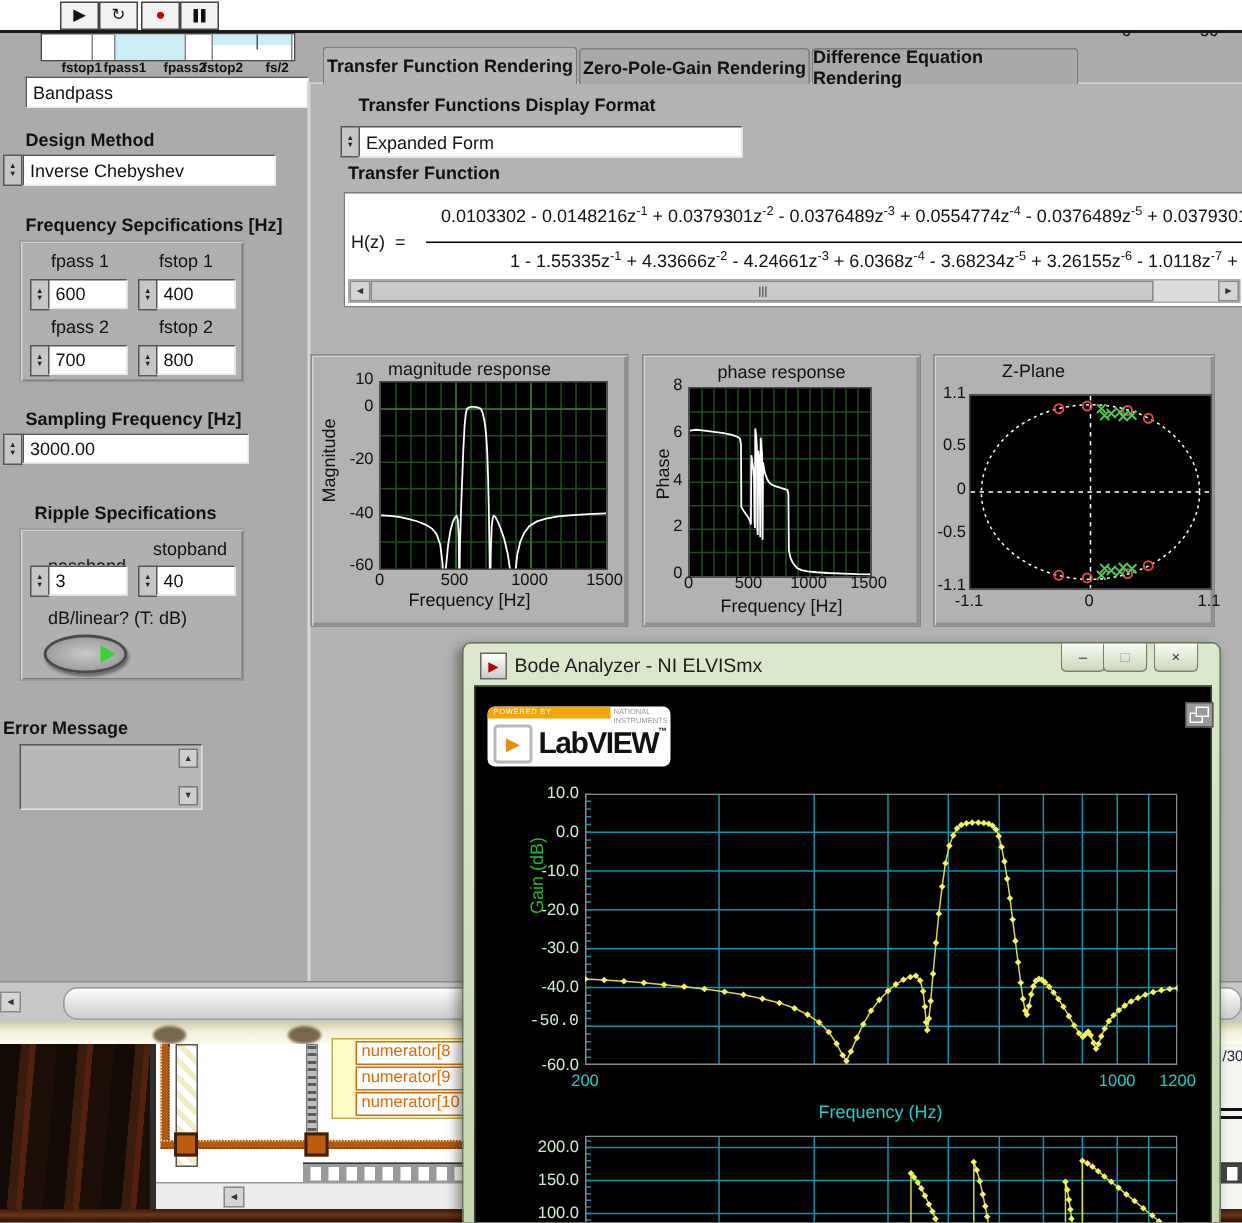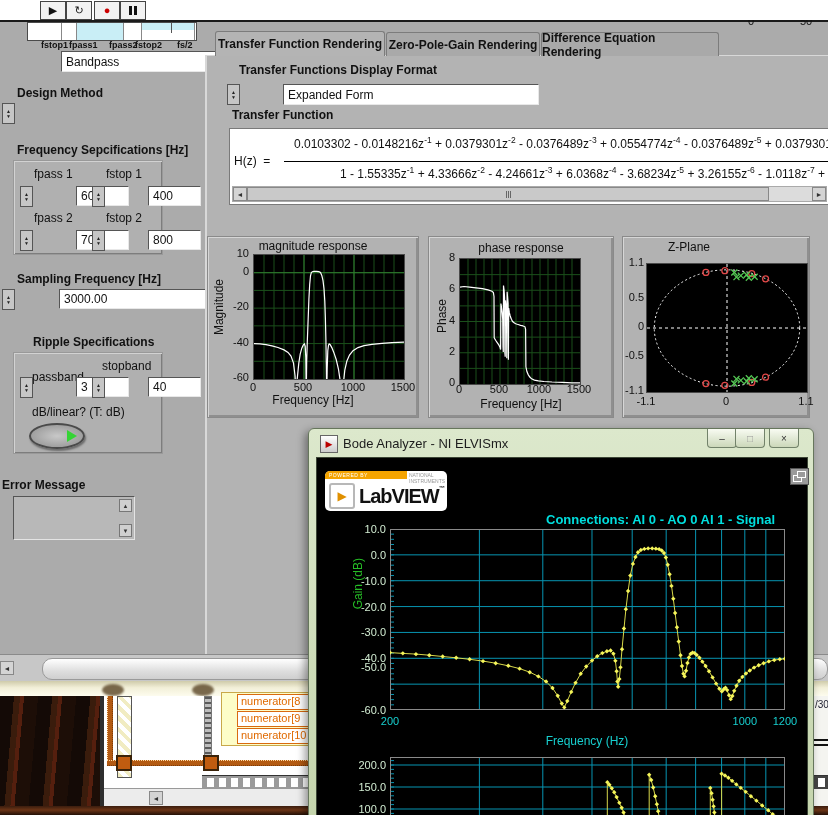--- a/index.html
+++ b/index.html
@@ -8,21 +8,21 @@
   .abs{position:absolute;}
   .lbl{font-size:12px;white-space:nowrap;font-weight:bold;}
   
   #toolbar{left:0;top:0;width:828px;height:20px;background:#fff;border-bottom:2px solid #1a1a1a;}
   .tbtn{position:absolute;top:1px;width:24px;height:17px;background:#f2f2f2;border:1px solid #444;
         display:flex;align-items:center;justify-content:center;font-size:11px;line-height:1;}
   .pausebar{display:inline-block;width:3px;height:9px;background:#111;margin:0 1px;}
   
   .field{background:#fff;border-top:1px solid #555;border-left:1px solid #555;
          border-right:1px solid #e8e8e8;border-bottom:1px solid #e8e8e8;
-         font-size:12px;display:flex;align-items:center;padding-left:4px;white-space:nowrap;overflow:hidden;margin-left:44px;}
+         font-size:12px;display:flex;align-items:center;padding-left:4px;white-space:nowrap;overflow:hidden;}
   .spin{width:11px;height:19px;background:#c6c6c6;border:1px solid #555;display:flex;flex-direction:column;
         align-items:center;justify-content:center;color:#222;}
   .spin span{font-size:5px;line-height:5px;}
   .group{background:#b0b0b0;box-shadow:inset 1px 1px 0 #d2d2d2, inset -1px -1px 0 #7d7d7d;border:1px solid #999;}
   
   #tabpage{left:205px;top:55px;width:623px;height:600px;background:#b3b3b3;
            border-left:2px solid #d8d8d8;border-top:1px solid #d8d8d8;}
   .tab{position:absolute;top:32px;height:23px;background:#a9a9a9;border:1px solid #7c7c7c;border-bottom:none;
        border-radius:3px 3px 0 0;display:flex;align-items:center;justify-content:center;
        font-size:12px;font-weight:600;}
@@ -164,20 +164,23 @@
   </div>
   <div class="abs field" style="left:17px;top:51px;width:183px;height:19px">
     <span>Bandpass</span>
   </div>
 
   <div class="abs lbl" style="left:17px;top:86px">Design Method</div>
   <div class="abs spin" style="left:2px;top:103px">
       <span>▲</span>
       <span>▼</span>
     </div>
+  <div class="abs field" style="left:15px;top:103px;width:163px;height:19px">
+    <span>Inverse Chebyshev</span>
+  </div>
 
   <div class="abs lbl" style="left:17px;top:143px">Frequency Sepcifications [Hz]</div>
   <div class="abs group" style="left:13px;top:160px;width:148px;height:93px">
     <div class="tick" style="left:20px;top:6px;font-size:12px">fpass 1</div>
     <div class="tick" style="left:92px;top:6px;font-size:12px">fstop 1</div>
     <div class="spin" style="position:absolute;left:6px;top:25px">
         <span>▲</span>
         <span>▼</span>
       </div>
     <div class="field" style="position:absolute;left:18px;top:25px;width:47px;height:18px">
@@ -210,21 +213,21 @@
 
   <div class="abs lbl" style="left:17px;top:272px">Sampling Frequency [Hz]</div>
   <div class="abs spin" style="left:2px;top:289px">
       <span>▲</span>
       <span>▼</span>
     </div>
   <div class="abs field" style="left:15px;top:289px;width:145px;height:18px">
       <span>3000.00</span>
     </div>
 
-  <div class="abs lbl" style="left:33px;top:335px">Ripple Specifications</div>
+  <div class="abs lbl" style="left:23px;top:335px">Ripple Specifications</div>
   <div class="abs group" style="left:13px;top:352px;width:148px;height:100px">
     <div class="tick" style="left:18px;top:17px;font-size:12px">passband</div>
     <div class="tick" style="left:88px;top:6px;font-size:12px">stopband</div>
     <div class="spin" style="position:absolute;left:6px;top:24px">
         <span>▲</span>
         <span>▼</span>
       </div>
     <div class="field" style="position:absolute;left:18px;top:24px;width:47px;height:18px">
         <span>3</span>
       </div>
@@ -488,21 +491,20 @@
           <div id="logo-icon">
               <span>▶</span>
             </div>
           <div id="logo-text"><span>LabVIEW</span><span id="logo-tm">™</span></div>
         </div>
       </div>
       <div id="restore-ic">
         <b style="left:2px;top:6px"></b>
           <b style="left:6px;top:2px"></b>
       </div>
-      <div id="conn">Connections: AI 0 - AO 0   AI 1 - Signal</div>
 
       <div id="gain-label">Gain (dB)</div>
       <svg id="svg-gain" style="position:absolute;left:73px;top:71px" width="395" height="181">
           <line x1="89.38628228471215" y1="0" x2="89.38628228471215" y2="181" stroke="#0795b2"></line>
           <line x1="152.80685885764393" y1="0" x2="152.80685885764393" y2="181" stroke="#0795b2"></line>
           <line x1="201.9996798154073" y1="0" x2="201.9996798154073" y2="181" stroke="#0795b2"></line>
           <line x1="242.19314114235607" y1="0" x2="242.19314114235607" y2="181" stroke="#0795b2"></line>
           <line x1="276.1762284805244" y1="0" x2="276.1762284805244" y2="181" stroke="#0795b2"></line>
           <line x1="305.61371771528786" y1="0" x2="305.61371771528786" y2="181" stroke="#0795b2"></line>
           <line x1="331.57942342706826" y1="0" x2="331.57942342706826" y2="181" stroke="#0795b2"></line>
@@ -721,21 +723,21 @@
           <path d="M378.2099463694428 51.12L380.40994636944276 53.32L378.2099463694428 55.52L376.0099463694428 53.32Z" fill="#f5f55a"></path>
           <path d="M382.7231747939864 55.08L384.9231747939864 57.28L382.7231747939864 59.480000000000004L380.5231747939864 57.28Z" fill="#f5f55a"></path>
           <path d="M385.61757563772375 57.72L387.81757563772373 59.92L385.61757563772375 62.120000000000005L383.41757563772376 59.92Z" fill="#f5f55a"></path>
         </svg>
     <div class="bode-tick" style="left: 29px; top: 65px; width: 40px;">10.0</div>
         <div class="bode-tick" style="left: 29px; top: 90.8571px; width: 40px;">0.0</div>
         <div class="bode-tick" style="left: 29px; top: 116.714px; width: 40px;">-10.0</div>
         <div class="bode-tick" style="left: 29px; top: 142.571px; width: 40px;">-20.0</div>
         <div class="bode-tick" style="left: 29px; top: 168.429px; width: 40px;">-30.0</div>
         <div class="bode-tick" style="left: 29px; top: 194.286px; width: 40px;">-40.0</div>
-        <div class="bode-tick" style="left: 29px; top: 203px; width: 40px;">-50.0</div>
+        <div class="bode-tick" style="left: 29px; top: 217px; width: 40px; font-family: Liberation Mono, monospace;">-50.0</div>
         <div class="bode-tick" style="left: 29px; top: 246px; width: 40px;">-60.0</div>
         <div class="bode-xtick" style="left: 53px; top: 257px; width: 40px;">200</div>
         <div class="bode-xtick" style="left: 407.807px; top: 257px; width: 40px;">1000</div>
         <div class="bode-xtick" style="left: 448px; top: 257px; width: 40px;">1200</div>
         <div class="bode-tick" style="left: 29px; top: 301px; width: 40px;">200.0</div>
         <div class="bode-tick" style="left: 29px; top: 323px; width: 40px;">150.0</div>
         <div class="bode-tick" style="left: 29px; top: 345px; width: 40px;">100.0</div>
       </div>
   </div>
 

